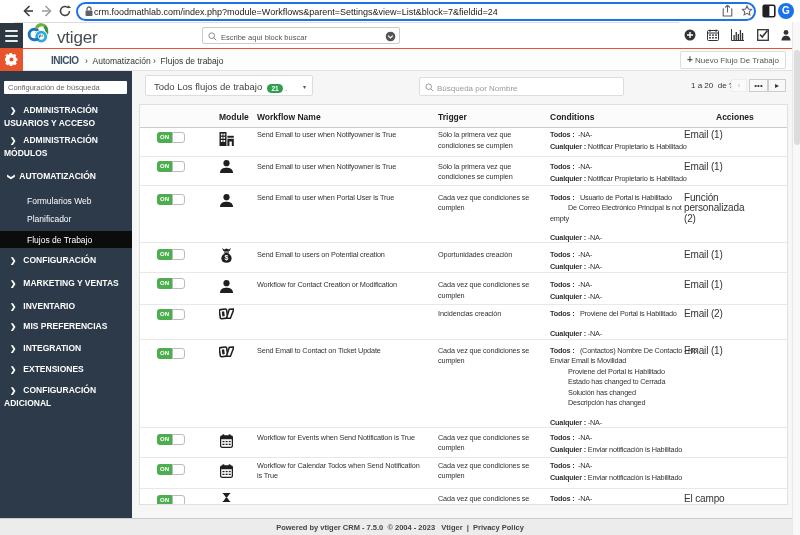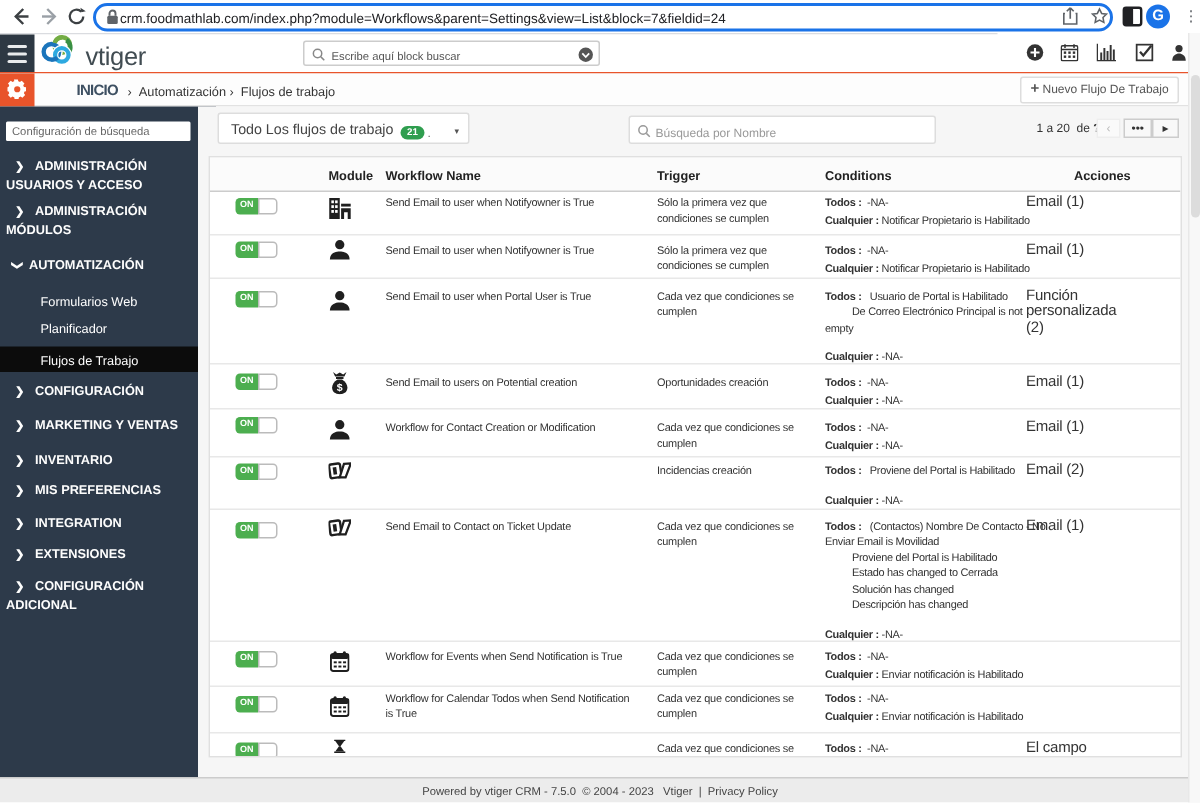--- a/index.html
+++ b/index.html
@@ -1,20 +1,20 @@
 <!DOCTYPE html>
 <html><head>
 <meta charset="utf-8">
 <style>
 * { margin:0; padding:0; box-sizing:border-box; }
 html,body { width:800px; height:535px; overflow:hidden; font-family:"Liberation Sans", sans-serif; background:#fff; }
 #page { position:relative; width:800px; height:535px; overflow:hidden; }
 .abs { position:absolute; }
 
-#chrome { position:absolute; left:0; top:0; width:665px; height:23px; background:#fff; border-bottom:1px solid #dadce0; }
+#chrome { position:absolute; left:14px; top:0; width:665px; height:23px; background:#fff; border-bottom:1px solid #dadce0; }
 #omnibox { position:absolute; left:62px; top:2px; width:680px; height:19px; border:2px solid #1a73e8; border-radius:11px; background:#fff; }
 .url { position:absolute; left:80px; top:6.5px; font-size:9px; letter-spacing:-0.25px; color:#202124; letter-spacing:0; white-space:nowrap; }
 
 #navbar { position:absolute; left:0; top:23px; width:800px; height:26px; background:#fff; }
 #hamb { position:absolute; left:0; top:0; width:23px; height:26px; background:#2d3843; }
 #hamb div { position:absolute; left:5px; width:13px; height:2px; background:#e8eaec; border-radius:1px; }
 #orangeline { position:absolute; left:0; top:48px; width:800px; height:1px; background:#e8542b; }
 #vtigertext { position:absolute; left:57px; top:28px; font-size:17px; color:#414c52; letter-spacing:-0.2px; }
 #topsearch { position:absolute; left:202px; top:27px; width:198px; height:17px; border:1px solid #ccc; border-radius:2px; background:#fff; }
 #topsearch .ph { position:absolute; left:18px; top:5px; font-size:7.5px; color:#555; }
@@ -50,21 +50,21 @@
 .tg { position:absolute; left:17px; width:28px; height:11px; }
 .tg .on { position:absolute; left:0; top:0; width:15px; height:11px; background:#4cae4f; border-radius:3px 0 0 3px; color:#fff; font-size:6px; font-weight:bold; text-align:center; line-height:11px; }
 .tg .off { position:absolute; left:15px; top:0; width:13px; height:11px; background:#fff; border:1px solid #bbb; border-radius:0 3px 3px 0; }
 .mic { position:absolute; left:77px; width:18px; text-align:center; } .mic svg { display:block; margin:0 auto; }
 .name { position:absolute; left:117px; width:167px; font-size:7.3px; letter-spacing:-0.15px; color:#333; line-height:10.5px; }
 .trig { position:absolute; left:298px; width:99px; font-size:7.3px; letter-spacing:-0.15px; color:#333; line-height:10.5px; }
 .cond { position:absolute; left:410px; width:170px; font-size:7.3px; letter-spacing:-0.2px; color:#333; line-height:10.5px; white-space:nowrap; }
 .cond b { font-weight:bold; }
 .act { position:absolute; left:544px; width:70px; font-size:10px; letter-spacing:-0.15px; color:#333; line-height:10.5px; }
 
-#footer { position:absolute; left:0; top:518px; width:800px; height:17px; background:#ececec; border-top:1px solid #ccc; font-size:7.5px; color:#444; text-align:center; padding-top:4px; }
+#footer { position:absolute; left:0; top:518px; width:800px; height:17px; background:#ececec; border-top:1px solid #ccc; font-size:7.5px; color:#444; text-align:center; padding-top:4px;font-weight:bold; }
 
 #sbar { position:absolute; left:792px; top:22px; width:8px; height:513px; background:#f8f8f8; border-left:1px solid #e8e8e8; }
 #sbthumb { position:absolute; left:1px; top:28px; width:6px; height:95px; background:#dcdcdc; border-radius:3px; }
 </style>
 </head>
 <body>
 <div id="page">
 
   <div id="chrome">
     <svg class="abs" style="left:7px;top:4px" width="14" height="14" viewBox="0 0 14 14">

